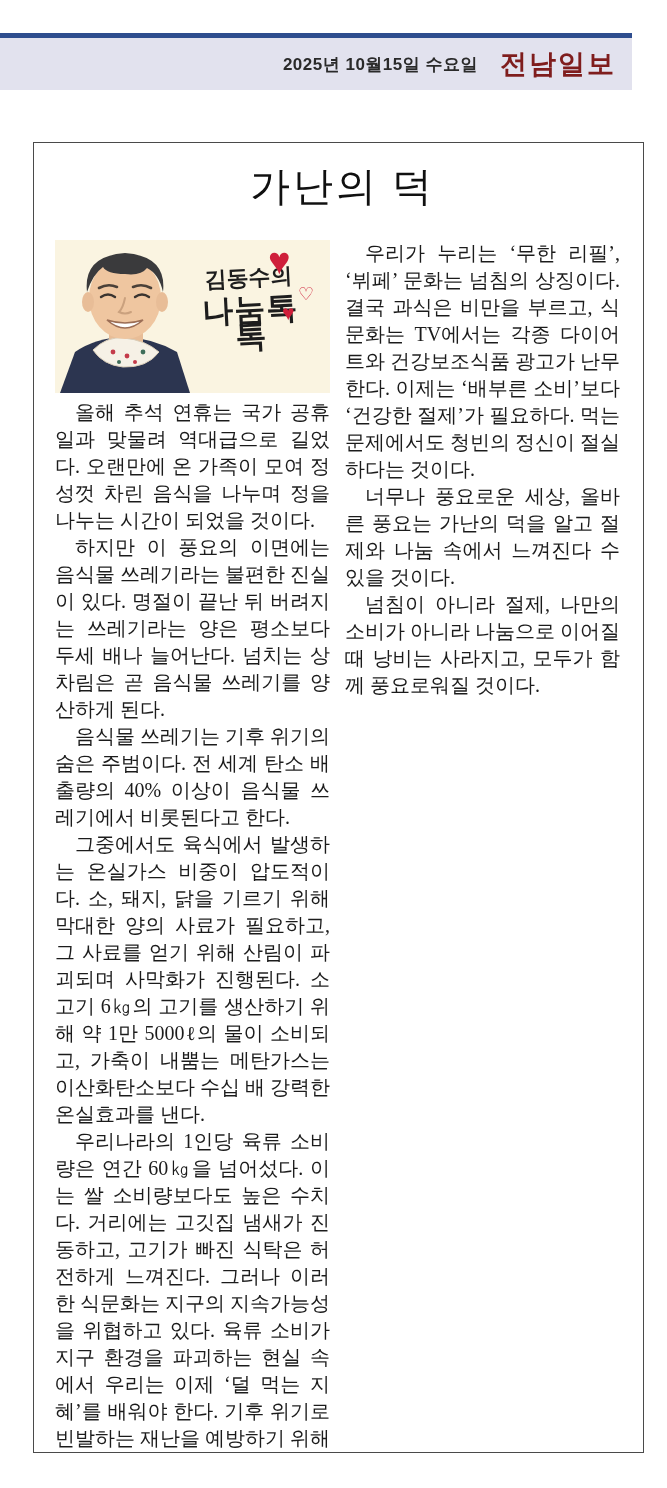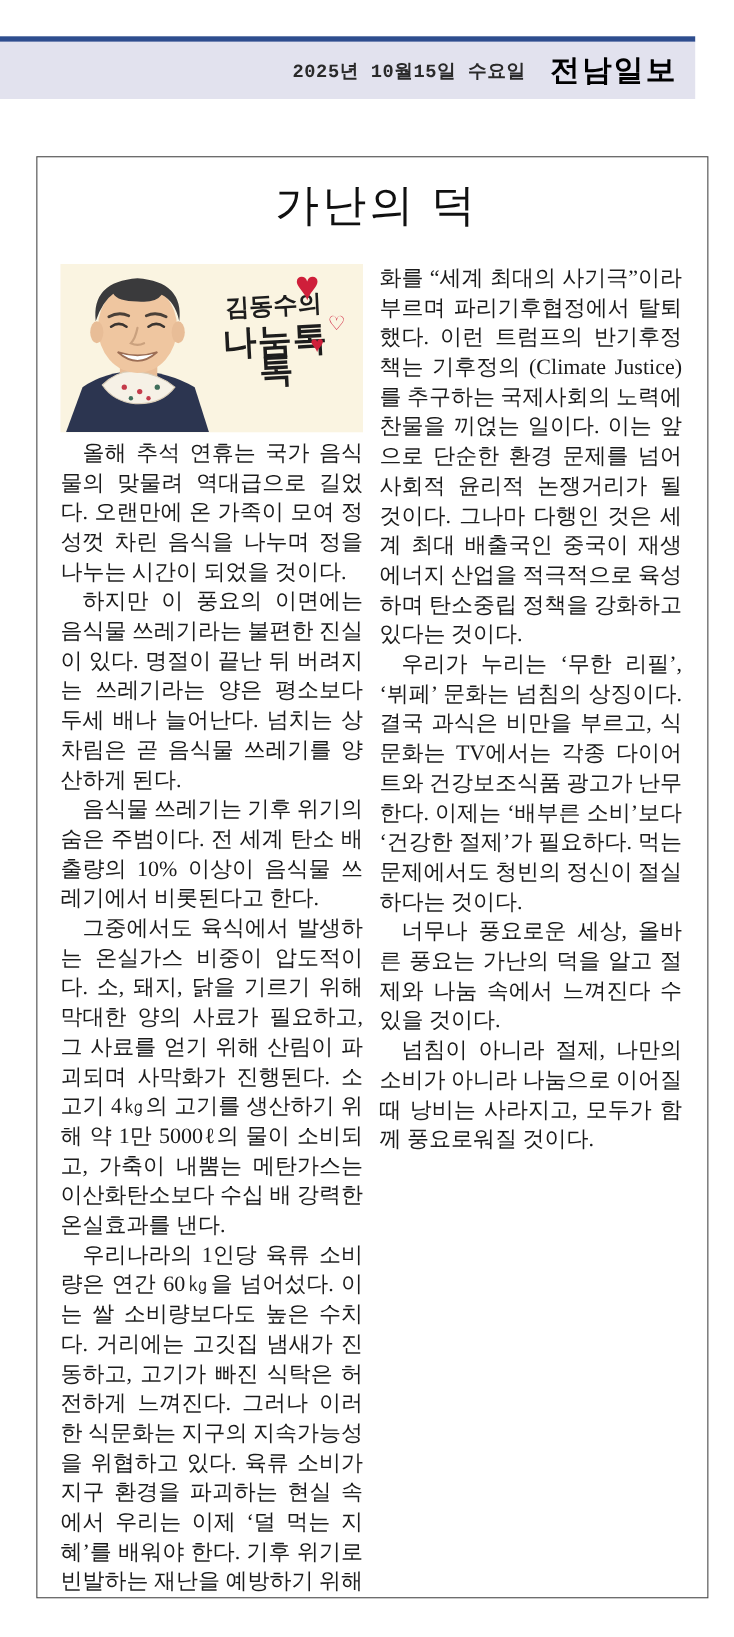--- a/index.html
+++ b/index.html
@@ -12,22 +12,22 @@
   }
 
   
   .mast{position:absolute;left:0;top:33px;width:632px;}
   .mast-line{height:5px;background:#2e4d8e;}
   .mast-band{
     height:52px;background:#e2e2ee;
     display:flex;align-items:center;justify-content:flex-end;
     gap:22px;padding-right:16px;box-sizing:border-box;
   }
-  .mast-date{font-size:17px;font-weight:600;color:#2a2a2a;letter-spacing:.5px;font-family:Liberation Mono, monospace;}
-  .mast-paper{font-size:27px;font-weight:800;color:#000000;letter-spacing:2px;}
+  .mast-date{font-size:17px;font-weight:600;color:#2a2a2a;letter-spacing:.5px;}
+  .mast-paper{font-size:27px;font-weight:800;color:#7f1d1d;letter-spacing:2px;}
 
   
   .article-box{
     position:absolute;left:33px;top:142px;
     width:611px;height:1311px;
     border:1.5px solid #4a4a4a;
     box-sizing:border-box;
     padding:0 13px 0 21px;
     overflow:hidden;
     background:#fff;
@@ -128,30 +128,29 @@
           <div class="banner-text">
             <div class="banner-author">김동수의</div>
             <div class="banner-series">나눔톡톡</div>
           </div>
 
           <span class="heart heart-big" style="color:#cf1f3a">♥</span>
           <span class="heart heart-outline" style="color:#cf1f3a">♡</span>
           <span class="heart heart-small" style="color:#cf1f3a">♥</span>
         </div>
 
-        <p>올해 추석 연휴는 국가 음식물의 맞물려 역대급으로 길었다. 오랜만에 온 가족이 모여 정성껏 차린 음식을 나누며 정을 나누는 시간이 되었을 것이다.</p>
+        <p>올해 추석 연휴는 국가 공휴일과 맞물려 역대급으로 길었다. 오랜만에 온 가족이 모여 정성껏 차린 음식을 나누며 정을 나누는 시간이 되었을 것이다.</p>
         <p>하지만 이 풍요의 이면에는 음식물 쓰레기라는 불편한 진실이 있다. 명절이 끝난 뒤 버려지는 쓰레기라는 양은 평소보다 두세 배나 늘어난다. 넘치는 상차림은 곧 음식물 쓰레기를 양산하게 된다.</p>
-        <p>음식물 쓰레기는 기후 위기의 숨은 주범이다. 전 세계 탄소 배출량의 10% 이상이 음식물 쓰레기에서 비롯된다고 한다.</p>
-        <p>그중에서도 육식에서 발생하는 온실가스 비중이 압도적이다. 소, 돼지, 닭을 기르기 위해 막대한 양의 사료가 필요하고, 그 사료를 얻기 위해 산림이 파괴되며 사막화가 진행된다. 소고기 4㎏의 고기를 생산하기 위해 약 1만 5000ℓ의 물이 소비되고, 가축이 내뿜는 메탄가스는 이산화탄소보다 수십 배 강력한 온실효과를 낸다.</p>
+        <p>음식물 쓰레기는 기후 위기의 숨은 주범이다. 전 세계 탄소 배출량의 40% 이상이 음식물 쓰레기에서 비롯된다고 한다.</p>
+        <p>그중에서도 육식에서 발생하는 온실가스 비중이 압도적이다. 소, 돼지, 닭을 기르기 위해 막대한 양의 사료가 필요하고, 그 사료를 얻기 위해 산림이 파괴되며 사막화가 진행된다. 소고기 6㎏의 고기를 생산하기 위해 약 1만 5000ℓ의 물이 소비되고, 가축이 내뿜는 메탄가스는 이산화탄소보다 수십 배 강력한 온실효과를 낸다.</p>
         <p>우리나라의 1인당 육류 소비량은 연간 60㎏을 넘어섰다. 이는 쌀 소비량보다도 높은 수치다. 거리에는 고깃집 냄새가 진동하고, 고기가 빠진 식탁은 허전하게 느껴진다. 그러나 이러한 식문화는 지구의 지속가능성을 위협하고 있다. 육류 소비가 지구 환경을 파괴하는 현실 속에서 우리는 이제 ‘덜 먹는 지혜’를 배워야 한다. 기후 위기로 빈발하는 재난을 예방하기 위해서도 더 필요하다.</p>
 
       </div>
 
       <div class="col">
-        <p class="no-indent">화를 “세계 최대의 사기극”이라 부르며 파리기후협정에서 탈퇴했다. 이런 트럼프의 반기후정책는 기후정의 (Climate Justice)를 추구하는 국제사회의 노력에 찬물을 끼얹는 일이다. 이는 앞으로 단순한 환경 문제를 넘어 사회적 윤리적 논쟁거리가 될 것이다. 그나마 다행인 것은 세계 최대 배출국인 중국이 재생에너지 산업을 적극적으로 육성하며 탄소중립 정책을 강화하고 있다는 것이다.</p>
         <p>우리가 누리는 ‘무한 리필’, ‘뷔페’ 문화는 넘침의 상징이다. 결국 과식은 비만을 부르고, 식문화는 TV에서는 각종 다이어트와 건강보조식품 광고가 난무한다. 이제는 ‘배부른 소비’보다 ‘건강한 절제’가 필요하다. 먹는 문제에서도 청빈의 정신이 절실하다는 것이다.</p>
         <p>너무나 풍요로운 세상, 올바른 풍요는 가난의 덕을 알고 절제와 나눔 속에서 느껴진다 수 있을 것이다.</p>
         <p>넘침이 아니라 절제, 나만의 소비가 아니라 나눔으로 이어질 때 낭비는 사라지고, 모두가 함께 풍요로워질 것이다.</p>
 
       </div>
 
     </div>
   </div>
 
 </div>

